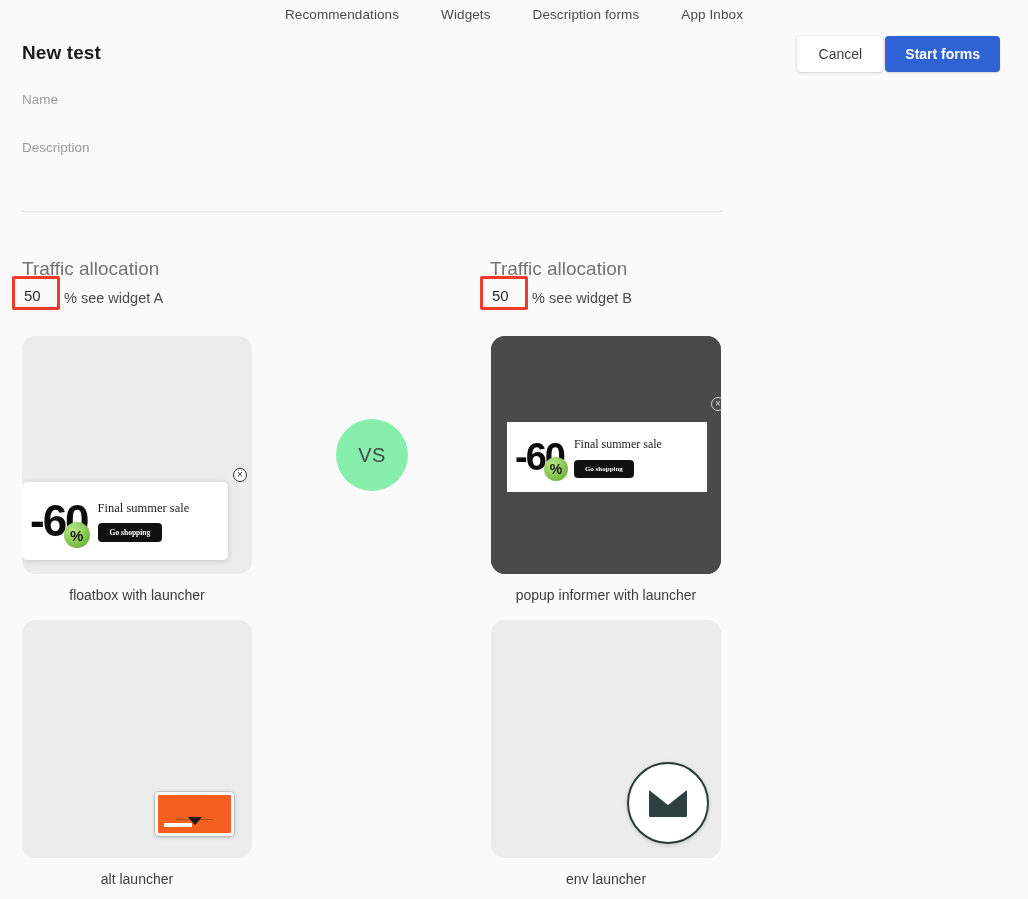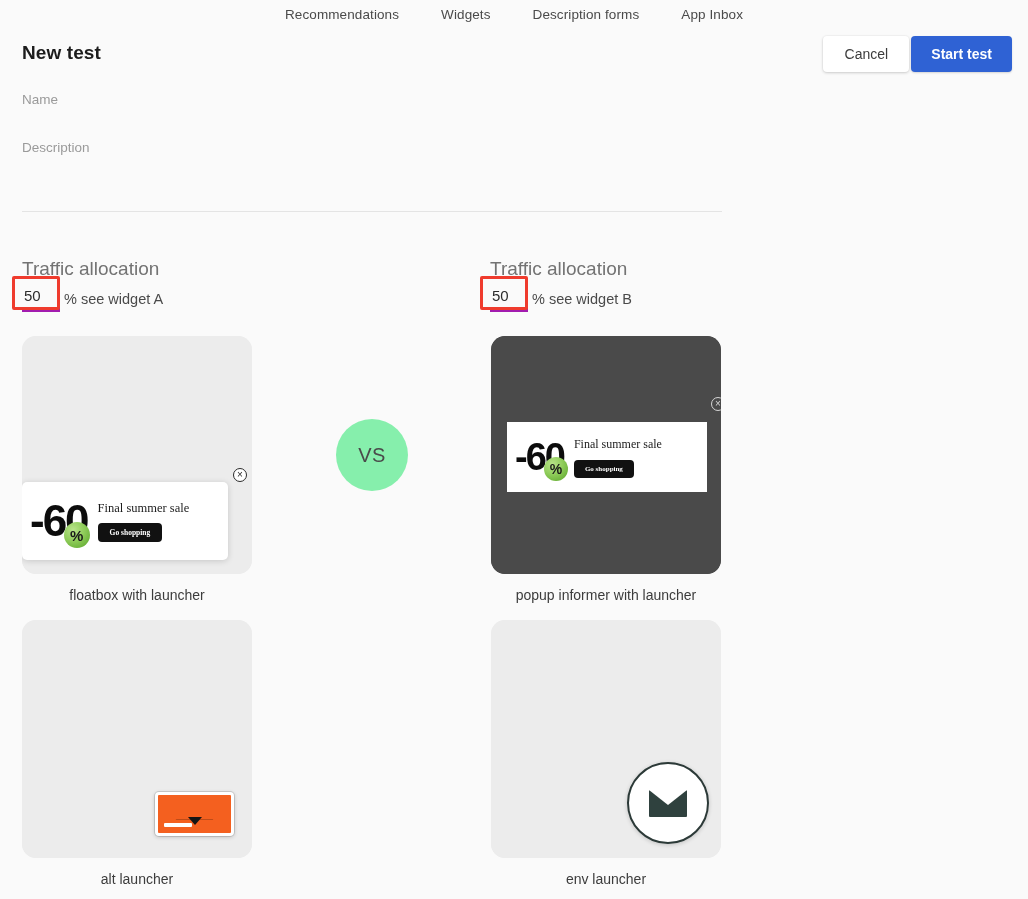--- a/index.html
+++ b/index.html
@@ -33,21 +33,21 @@
     font-size: 13.5px;
     color: #4a4a4a;
     letter-spacing: .1px;
     cursor: pointer;
     white-space: nowrap;
   }
 
   
   .header {
     position: absolute;
-    top: 36px; left: 0; right: 0;
+    top: 36px; left: 0; right: 12px;
     height: 40px;
   }
   .page-title {
     position: absolute;
     left: 22px;
     top: 6px;
     font-size: 19px;
     font-weight: bold;
     color: #1c1c1c;
     letter-spacing: .1px;
@@ -140,21 +140,21 @@
   .alloc-input-wrap {
     position: relative;
     display: inline-block;
   }
   .alloc-input {
     width: 38px;
     font-family: "Liberation Sans", sans-serif;
     font-size: 15px;
     color: #2c2c2c;
     border: none;
-    border-bottom: 5px solid #a21caf;
+    border-bottom: 2px solid #a21caf;
     background: transparent;
     outline: none;
     padding: 1px 2px 3px 2px;
   }
   
   .hl-box {
     position: absolute;
     border: 3px solid #ef3b2d;
     border-radius: 2px;
     pointer-events: none;
@@ -406,21 +406,21 @@
     <span class="topnav-item">Recommendations</span>
     <span class="topnav-item">Widgets</span>
     <span class="topnav-item">Description forms</span>
     <span class="topnav-item">App Inbox</span>
   </div>
 
   <div class="header">
     <div class="page-title">New test</div>
     <div class="header-actions">
       <button class="btn btn-cancel">Cancel</button>
-      <button class="btn btn-primary">Start test</button>
+      <button class="btn btn-primary">Start forms</button>
     </div>
   </div>
 
   <div class="form">
     <div class="field">
       <span class="field-label">Name</span>
     </div>
     <div class="field-spacer"></div>
     <div class="field">
       <span class="field-label">Description</span>

